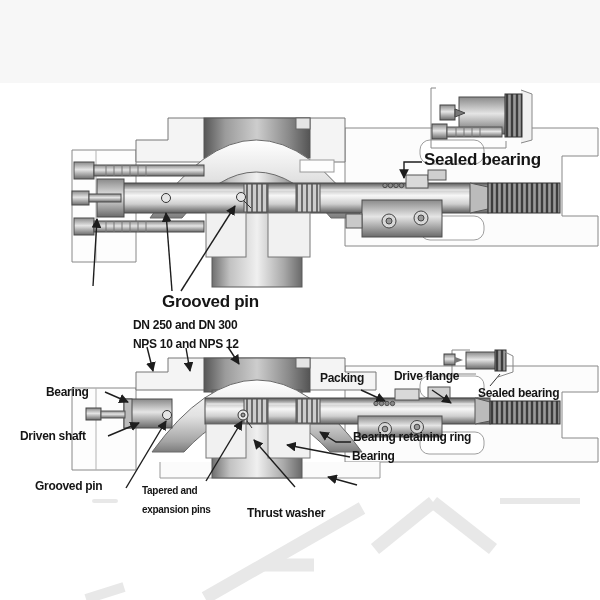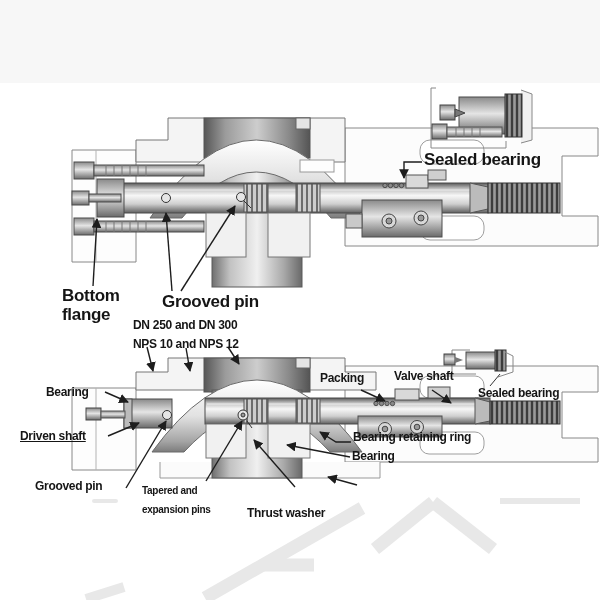--- a/index.html
+++ b/index.html
@@ -230,33 +230,32 @@
       <line x1="295" y1="487" x2="254" y2="440" marker-end="url(#arr)"></line>
       <line x1="361" y1="390" x2="385" y2="401" marker-end="url(#arr)"></line>
       <line x1="432" y1="390" x2="451" y2="403" marker-end="url(#arr)"></line>
       <polyline points="351,442 336,442 320,432" marker-end="url(#arr)"></polyline>
       <line x1="350" y1="457" x2="287" y2="445" marker-end="url(#arr)"></line>
       <line x1="357" y1="485" x2="328" y2="477" marker-end="url(#arr)"></line>
     </g>
   </svg>
 
   <div class="lbl big" style="left:424px;top:150px;">Sealed bearing</div>
-  <div class="lbl big wrap" style="left:62px;top:286px;width:80px;">Bottom flange</div>
   <div class="lbl big" style="left:162px;top:292px;">Grooved pin</div>
   <div class="lbl" style="left:133px;top:319px;">DN 250 and DN 300</div>
   <div class="lbl" style="left:133px;top:338px;">NPS 10 and NPS 12</div>
 
   <div class="lbl" style="left:46px;top:386px;">Bearing</div>
-  <div class="lbl" style="left:20px;top:430px;text-decoration:underline;">Driven shaft</div>
+  <div class="lbl" style="left:20px;top:430px;">Driven shaft</div>
   <div class="lbl" style="left:35px;top:480px;">Grooved pin</div>
 
   <div style="position:absolute;left:142px;top:482px;">
     <div class="note-line">Tapered and</div>
     <div class="note-line">expansion pins</div>
   </div>
 
   <div class="lbl" style="left:247px;top:507px;">Thrust washer</div>
   <div class="lbl" style="left:320px;top:372px;">Packing</div>
-  <div class="lbl" style="left:394px;top:370px;">Valve shaft</div>
+  <div class="lbl" style="left:394px;top:370px;">Drive flange</div>
   <div class="lbl" style="left:478px;top:387px;">Sealed bearing</div>
   <div class="lbl" style="left:353px;top:431px;">Bearing retaining ring</div>
   <div class="lbl" style="left:352px;top:450px;">Bearing</div>
 </div>
 
 </body></html>

